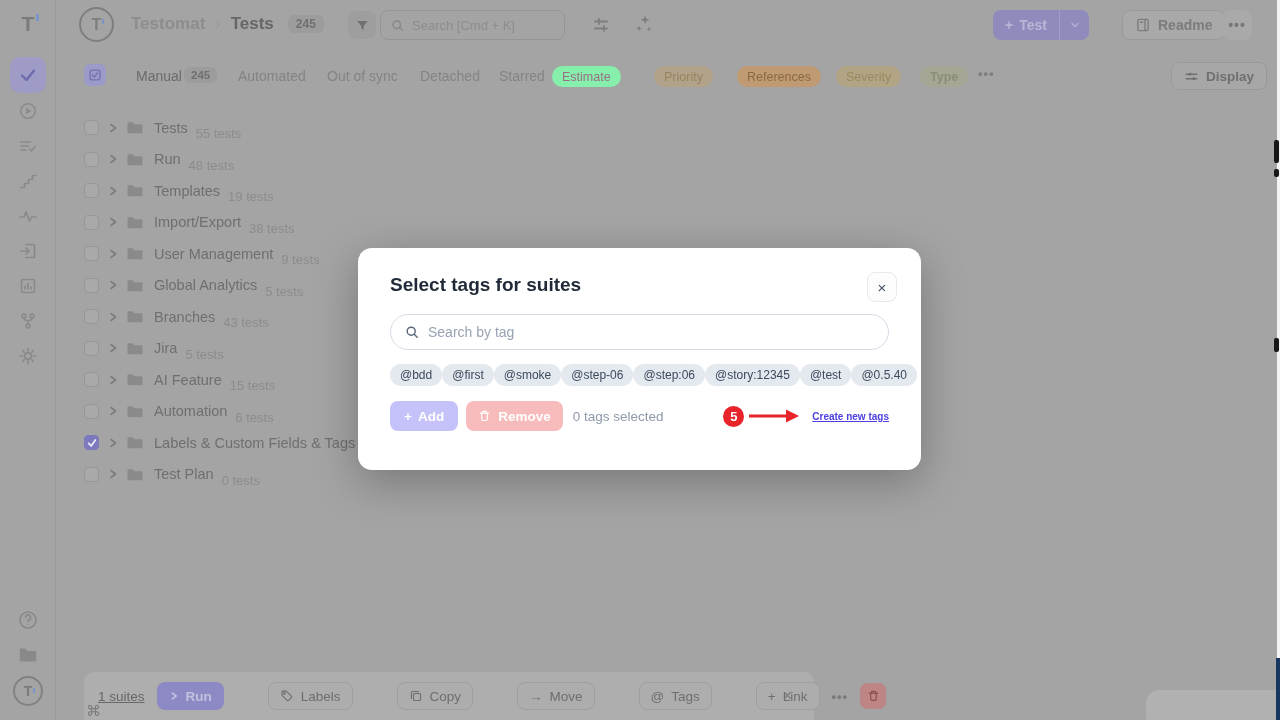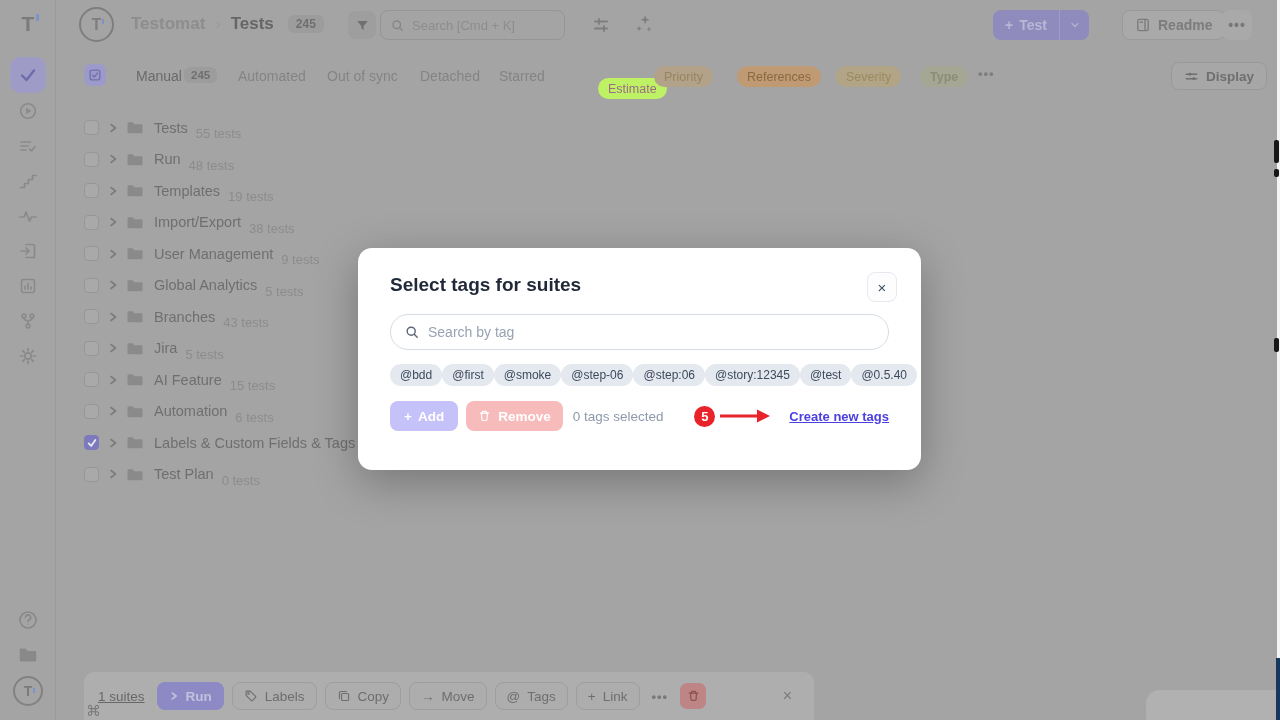--- a/index.html
+++ b/index.html
@@ -71,27 +71,27 @@
   .m-search input { border:none; outline:none; flex:1; font-size:14px; color:#334155; font-family:inherit; }
   .m-search input::placeholder { color:#98a2b3; }
   .m-chips { margin-top:14px; display:flex; justify-content:space-between; }
   .chip { background:#e4e8ef; color:#3d4a5c; font-size:12px; font-weight:500; border-radius:999px; padding:4px 10px; white-space:nowrap; }
   .m-actions { margin-top:15px; display:flex; align-items:center; }
   .btn-add { height:30px; padding:0 14px; border-radius:8px; background:#c5c1f9; color:#fff; font-size:13.5px; font-weight:600; display:flex; align-items:center; gap:6px; }
   .btn-remove { height:30px; padding:0 12px; margin-left:8px; border-radius:8px; background:#f8bbbb; color:#fff; font-size:13.5px; font-weight:600; display:flex; align-items:center; gap:7px; }
   .m-status { margin-left:10px; font-size:13.5px; color:#8e99aa; }
   .m-step-wrap { margin-left:auto; display:flex; align-items:center; gap:4px; }
   .step-circle { width:21px; height:21px; border-radius:50%; background:#e8232a; color:#fff; font-size:13px; font-weight:700; display:flex; align-items:center; justify-content:center; }
-  .create-link { margin-left:14px; font-size:13px; font-weight:600; color:#4b3fe0; text-decoration:underline; white-space:nowrap; }
+  .create-link { margin-left:8px; font-size:10px; font-weight:600; color:#4b3fe0; text-decoration:underline; white-space:nowrap; }
 
   
   .bbar { position:absolute; left:84px; top:672px; width:730px; height:48px; background:#aeaeae; border-radius:10px 10px 0 0; z-index:5; }
   .bbar-row { position:absolute; left:14px; top:10px; display:flex; align-items:center; gap:8px; }
   .suites-link { font-size:13.5px; color:#676767; text-decoration:underline; margin-right:4px; white-space:nowrap; }
-  .bbtn { height:28px; padding:0 11px; border:1px solid #9e9e9e; background:#adadad; border-radius:8px; color:#6e6e6e; font-size:13.5px; font-weight:500; display:flex; align-items:center; gap:7px; white-space:nowrap; }
+  .bbtn { height:28px; padding:0 11px; border:1px solid #9e9e9e; background:#adadad; border-radius:8px; color:#6e6e6e; font-size:13.5px; font-weight:500; display:flex; align-items:center; gap:7px; white-space:nowrap;margin-left:36px; }
   .bbtn-run { height:28px; padding:0 12px; border-radius:8px; background:#8d89c4; color:#c3c0de; font-size:13.5px; font-weight:600; display:flex; align-items:center; gap:7px; }
   .b-dots { color:#7a7a7a; font-size:13px; font-weight:700; letter-spacing:1px; padding:0 4px; }
   .b-trash { width:26px; height:26px; border-radius:7px; background:#bd8585; color:#8f5050; display:flex; align-items:center; justify-content:center; }
   .b-close { position:absolute; right:22px; top:15px; color:#7a7a7a; font-size:16px; }
   .b-cmd { position:absolute; left:2px; top:30px; font-size:15px; color:#7a7a7a; }
 
   
   .corner-blob { position:absolute; left:1146px; top:690px; width:150px; height:40px; border-radius:14px; background:#b1b1b1; }
   .scroll-track { position:absolute; left:1277px; top:0; width:3px; height:720px; background:#f4f4f4; }
   .scroll-mark { position:absolute; left:1274px; width:5px; background:#171717; border-radius:2px; }
@@ -286,21 +286,21 @@
         <rect x="3" y="3" width="14" height="14" rx="3"></rect>
         <polyline points="6.5,10.5 9,13 13.5,7"></polyline>
       </svg>
   </div>
   <span class="fb-text fb-strong" style="left:80px;">Manual</span>
   <span class="fb-badge" style="left:128px;">245</span>
   <span class="fb-text" style="left:182px;">Automated</span>
   <span class="fb-text" style="left:271px;">Out of sync</span>
   <span class="fb-text" style="left:364px;">Detached</span>
   <span class="fb-text" style="left:443px;">Starred</span>
-  <span class="fchip" style="left:542px;background:#bef264;color:#9b6e85;margin-top:12px;">Estimate</span>
+  <span class="fchip" style="left:496px;background:#86efac;color:#9b6e85;">Estimate</span>
   <span class="fchip" style="left:598px;background:#b2a28a;color:#97855f;">Priority</span>
   <span class="fchip" style="left:681px;background:#bf9a73;color:#8a6a42;">References</span>
   <span class="fchip" style="left:780px;background:#b2a585;color:#998a60;">Severity</span>
   <span class="fchip" style="left:864px;background:#a5a794;color:#8a8e74;font-weight:bold;">Type</span>
   <span class="fb-dots" style="left:922px;">•••</span>
   <div class="display-btn">
     <span>
       <svg width="15" height="15" viewBox="0 0 20 20" fill="none" stroke="currentColor" stroke-width="1.7" stroke-linecap="round">
           <line x1="3" y1="7" x2="17" y2="7"></line>
           <circle cx="8" cy="7" r="1.9" fill="currentColor" stroke="none"></circle>

